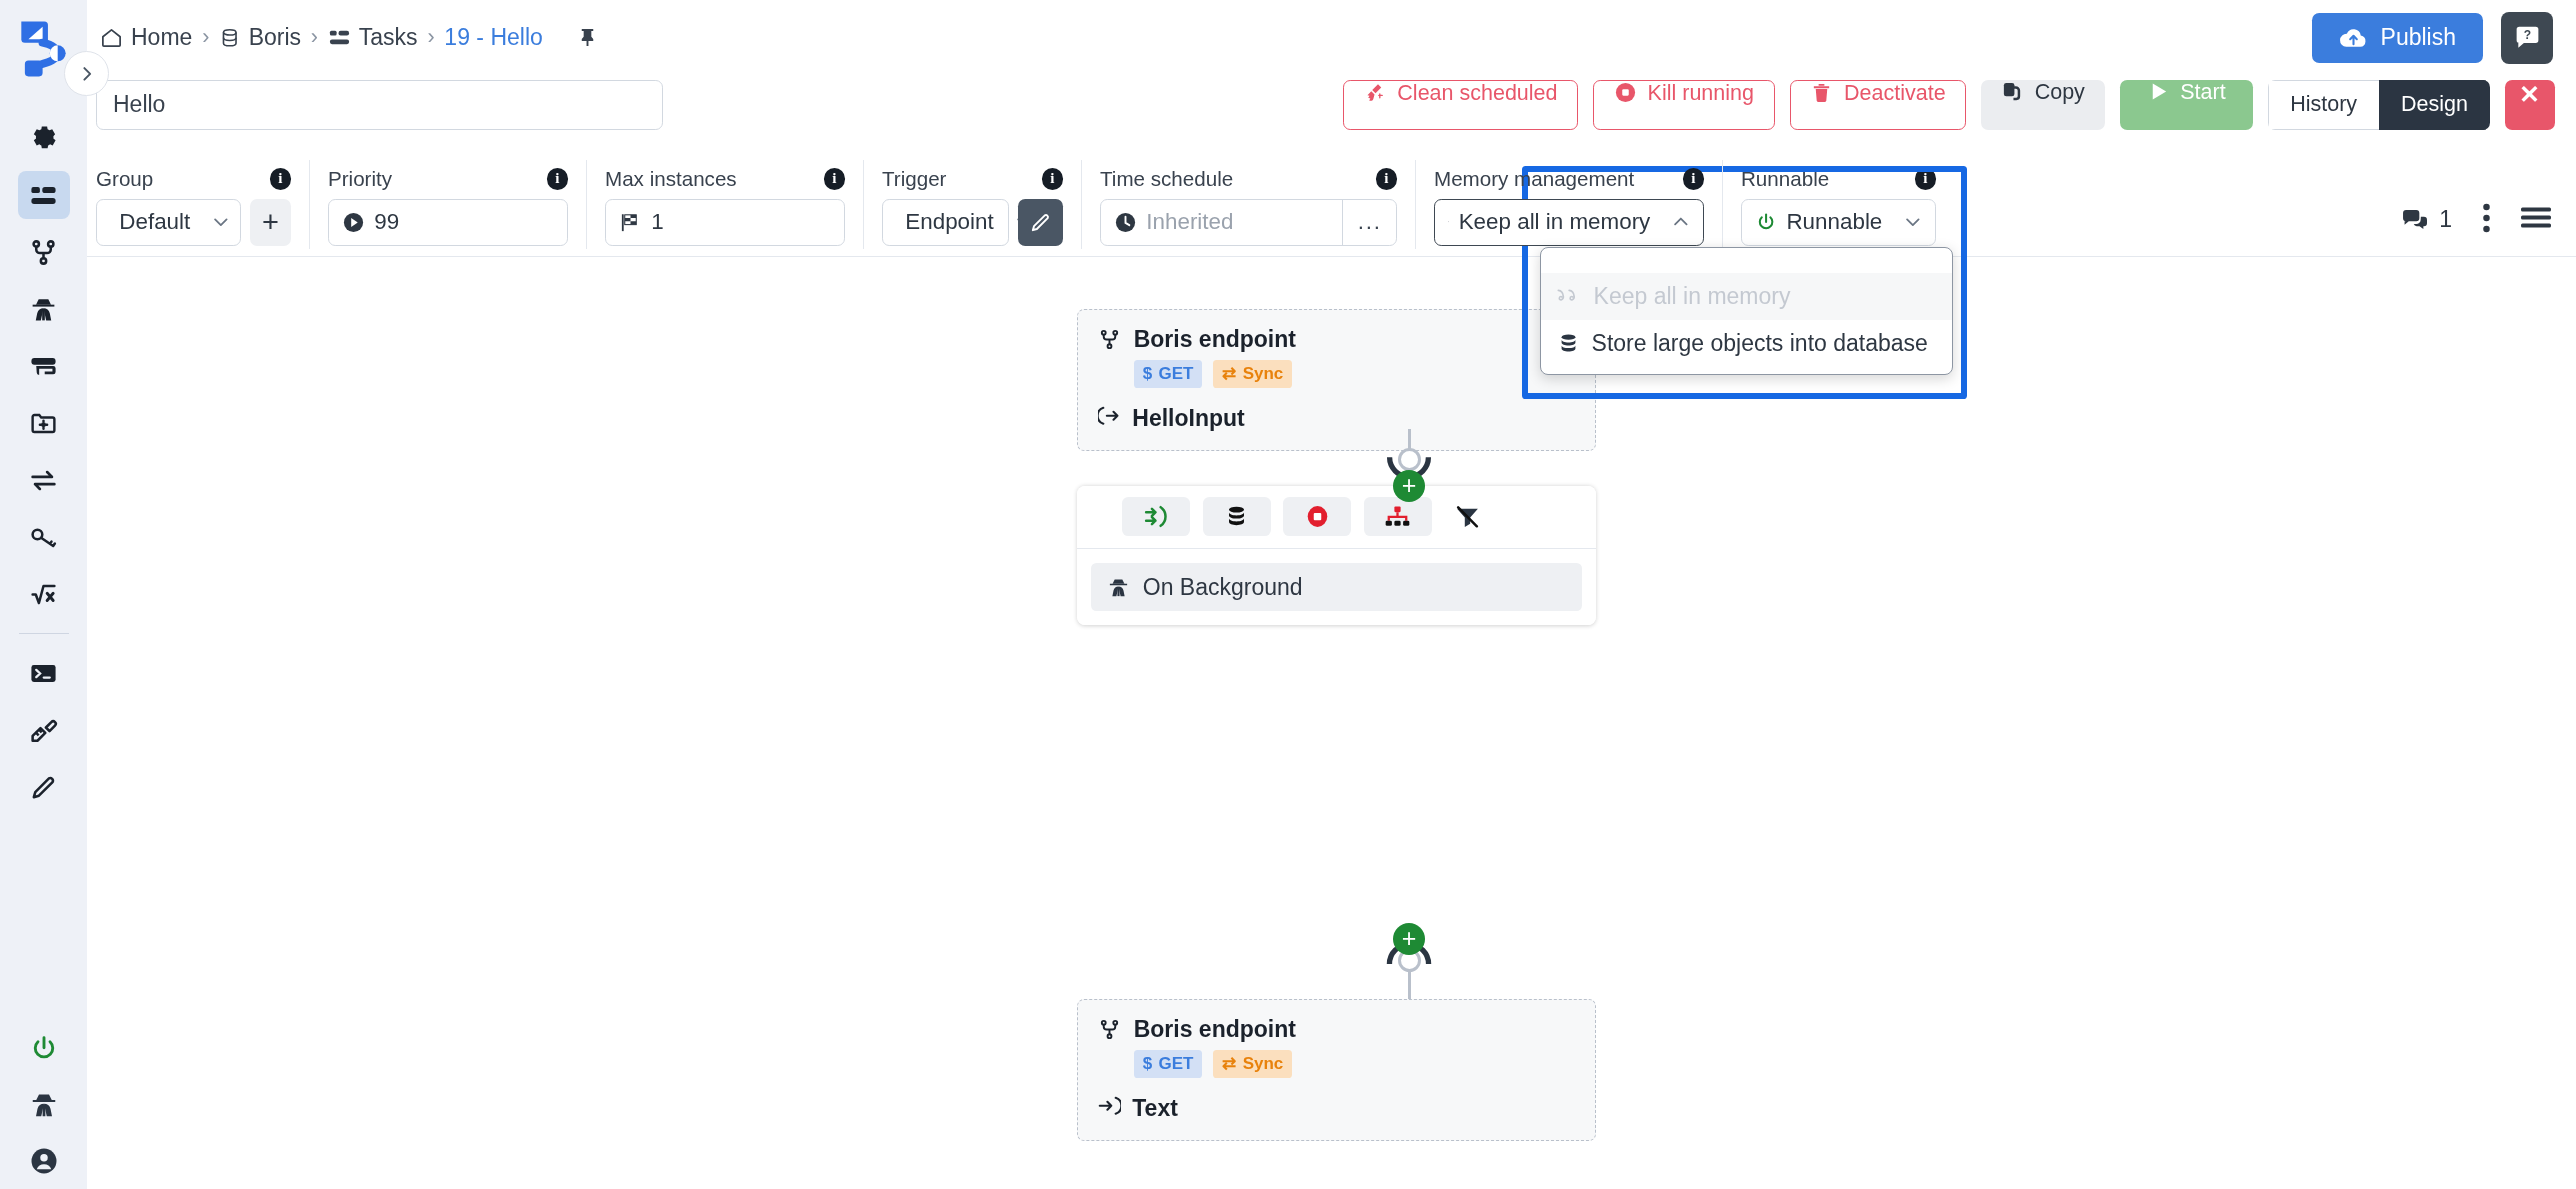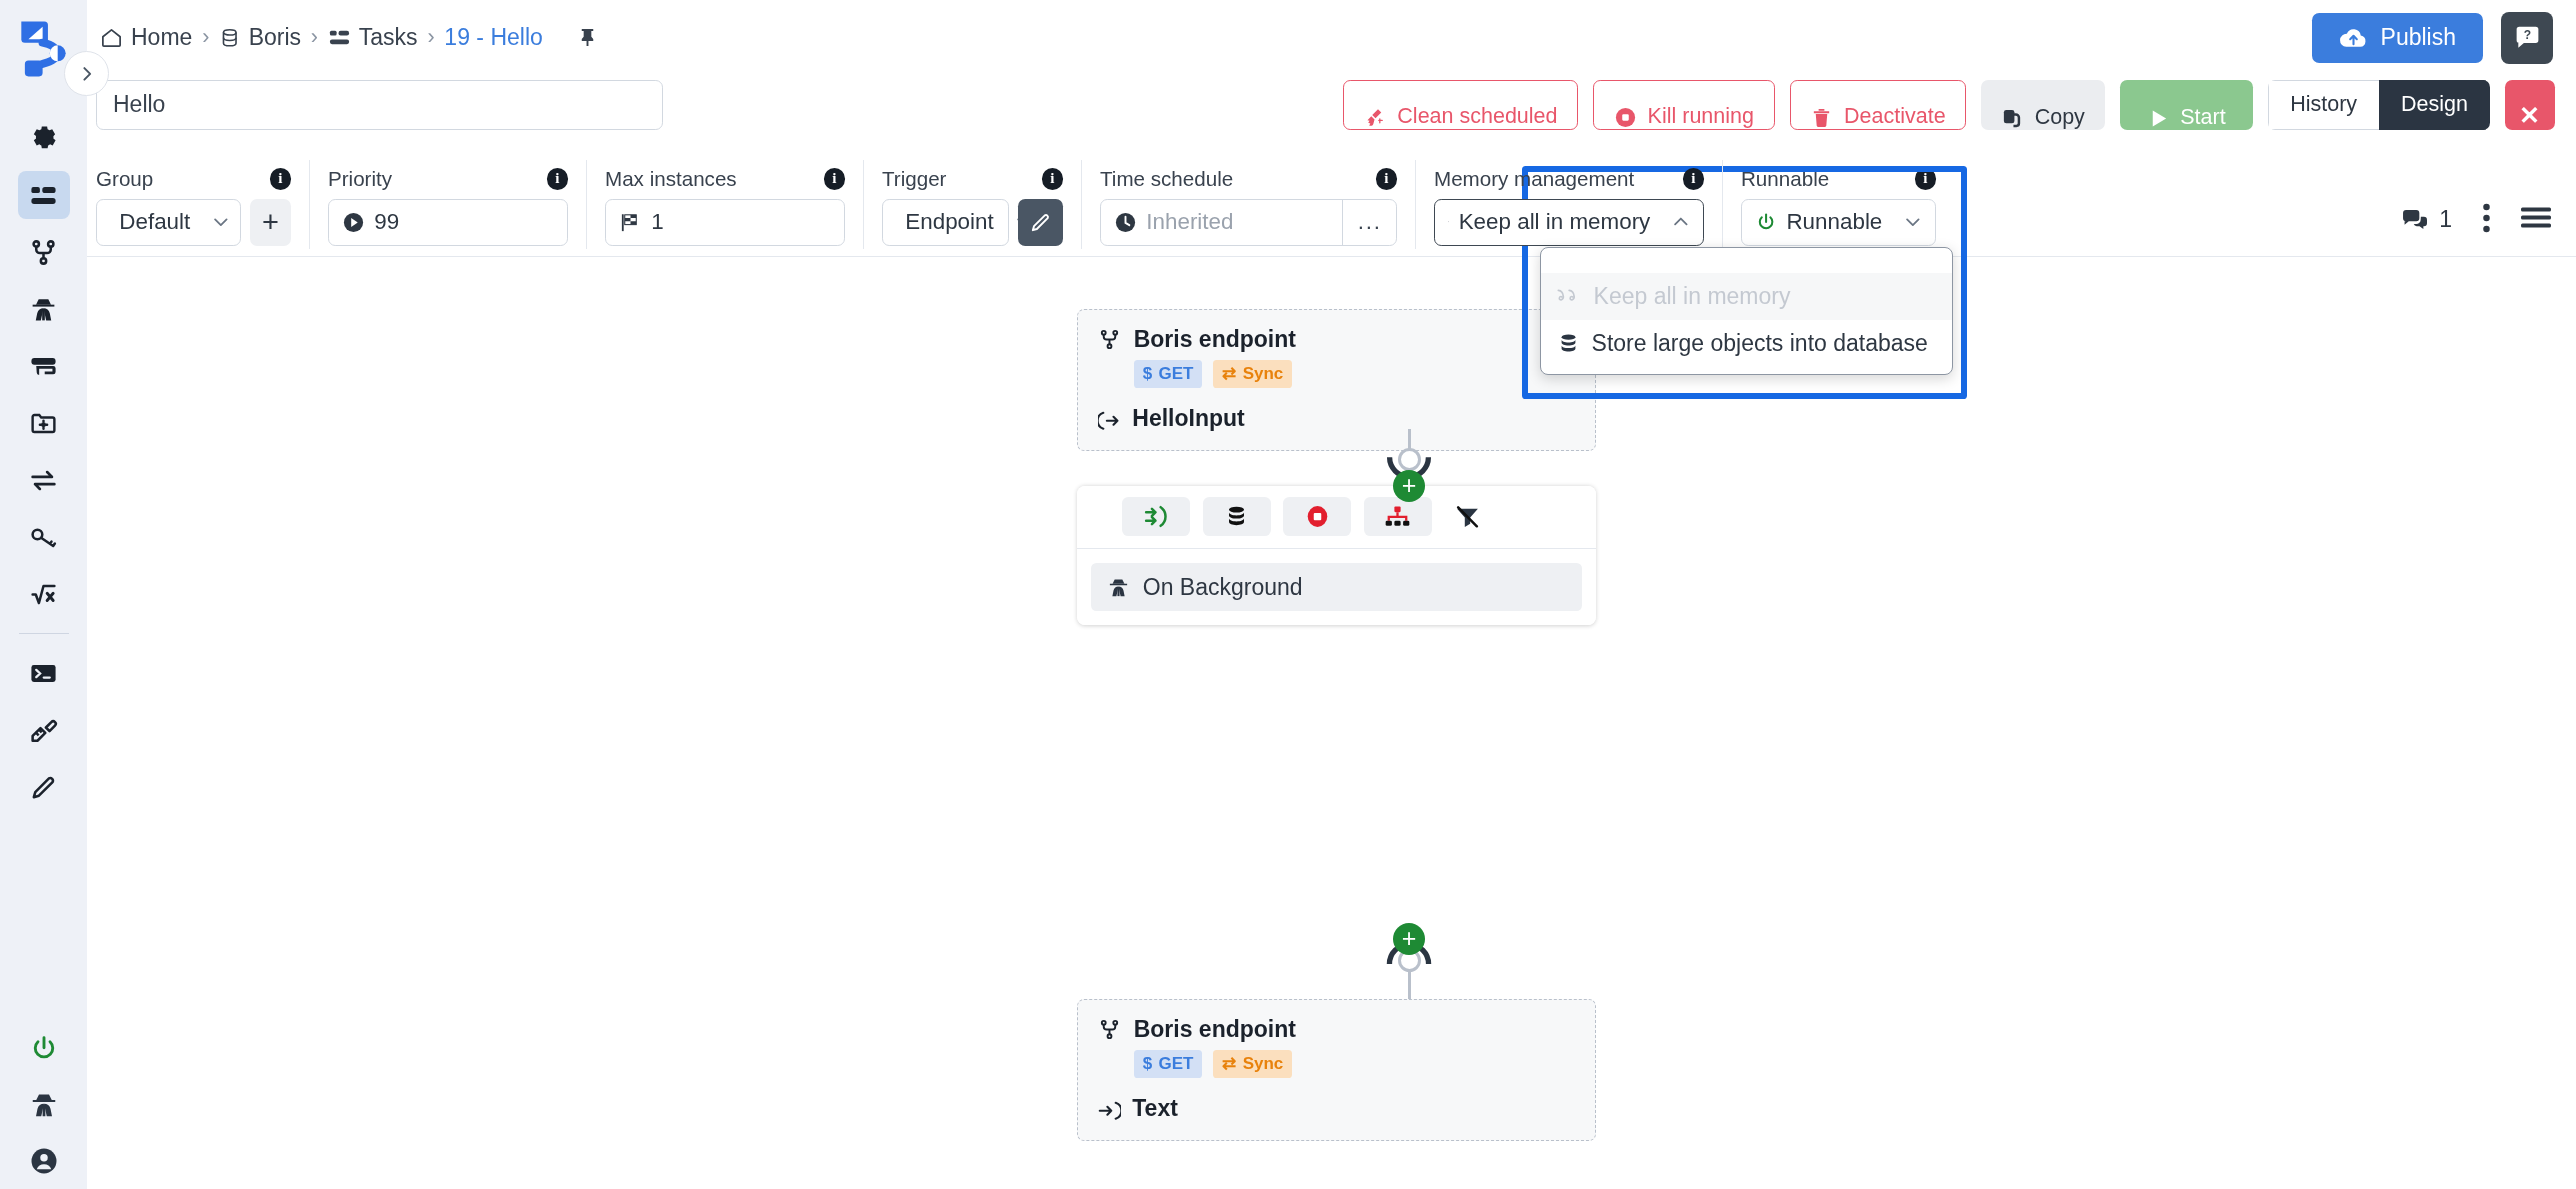--- a/index.html
+++ b/index.html
@@ -67,21 +67,21 @@
     background: #ffffff; display: flex; align-items: center;
   }
   #title-input {
     margin-left: 23px; width: 567px; height: 50px;
     border: 0.9px solid #d2d8e0; border-radius: 7.2px; padding: 0 16px;
     font-size: 23px; color: #39424e; font-family: inherit; outline: none; background: #fff;
   }
   #action-buttons { margin-left: auto; display: flex; align-items: center; gap: 15px; margin-right: 21.5px; }
   .abtn {
     height: 50px; padding: 0 19.7px; border-radius: 7.2px; font-size: 21.5px;
-    display: flex; align-items: flex-end; gap: 10.7px; cursor: pointer; font-family: inherit;
+    display: flex; align-items: flex-start; gap: 10.7px; cursor: pointer; font-family: inherit;
     background: #fff; border: 0.9px solid #e8566a; color: #e8566a; white-space: nowrap;
   }
   .abtn.grey { border: none; background: #ebedf0; color: #2e3742; }
   .abtn.green { border: none; background: #8bc88f; color: #fff; padding: 0 27px; }
   .seg { display: flex; height: 50px; border-radius: 7.2px; overflow: hidden; margin-left: 0; }
   .seg-item {
     padding: 0 21.5px; display: flex; align-items: center; font-size: 21.5px; cursor: pointer;
     background: #fff; border: 0.9px solid #d2d8e0; color: #2e3742; border-right: none;
   }
   .seg-item.sel { background: #2b3542; color: #fff; border-color: #2b3542; }
@@ -136,21 +136,21 @@
     background: #f7f8f9; padding: 16px 19.7px 18px 19.7px;
   }
   .node-ep-title { display: flex; align-items: center; gap: 13px; font-size: 23px; font-weight: bold; color: #1b222c; }
   .ep-tags { display: flex; gap: 10.7px; margin: 7.2px 0 5.4px 36px; }
   .tag {
     font-size: 17px; font-weight: bold; border-radius: 3.6px; padding: 3.6px 9px;
     display: flex; align-items: center; gap: 6.3px;
   }
   .tag.get { background: #d3e0f5; color: #3b7ddd; }
   .tag.sync { background: #fbdfbe; color: #e8820c; }
-  .ep-name { display: flex; align-items: flex-end; gap: 11.6px; font-size: 23px; font-weight: bold; color: #1b222c; margin-top: 17px; }
+  .ep-name { display: flex; align-items: flex-start; gap: 11.6px; font-size: 23px; font-weight: bold; color: #1b222c; margin-top: 17px; }
 
   .node-step {
     position: absolute; width: 519px; border-radius: 8px; background: #fff;
     box-shadow: 0 0.9px 4.5px rgba(0,0,0,.18); overflow: hidden;
   }
   .step-head { background: #2b3542; padding: 12.5px 16px 14.3px 16px; position: relative; }
   .step-h1 { color: #fff; font-size: 22.4px; font-weight: bold; }
   .step-h2 { color: #fff; font-size: 22.4px; font-weight: bold; margin-top: 5.4px; }
   .step-head-btns { position: absolute; right: 14.3px; top: 19.7px; display: flex; gap: 7.2px; }
   .shb {

